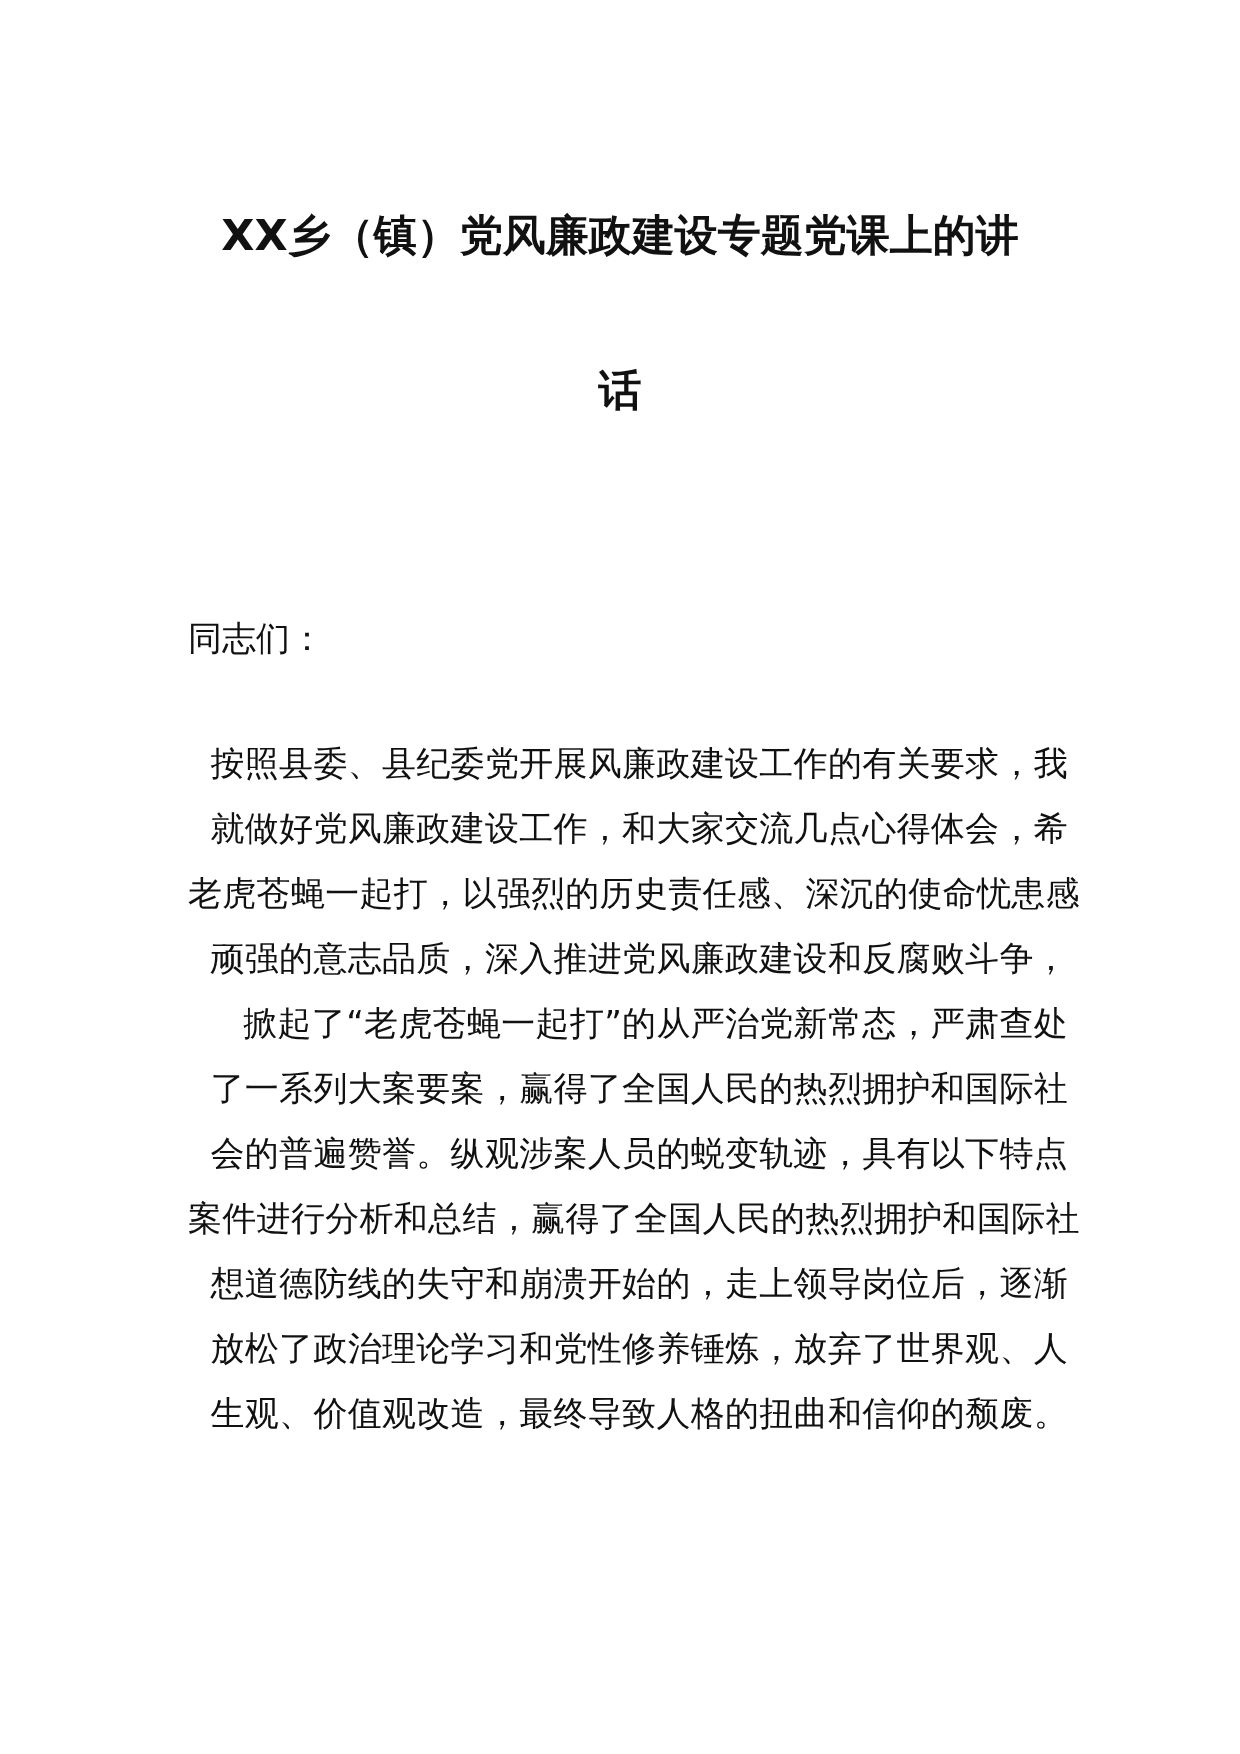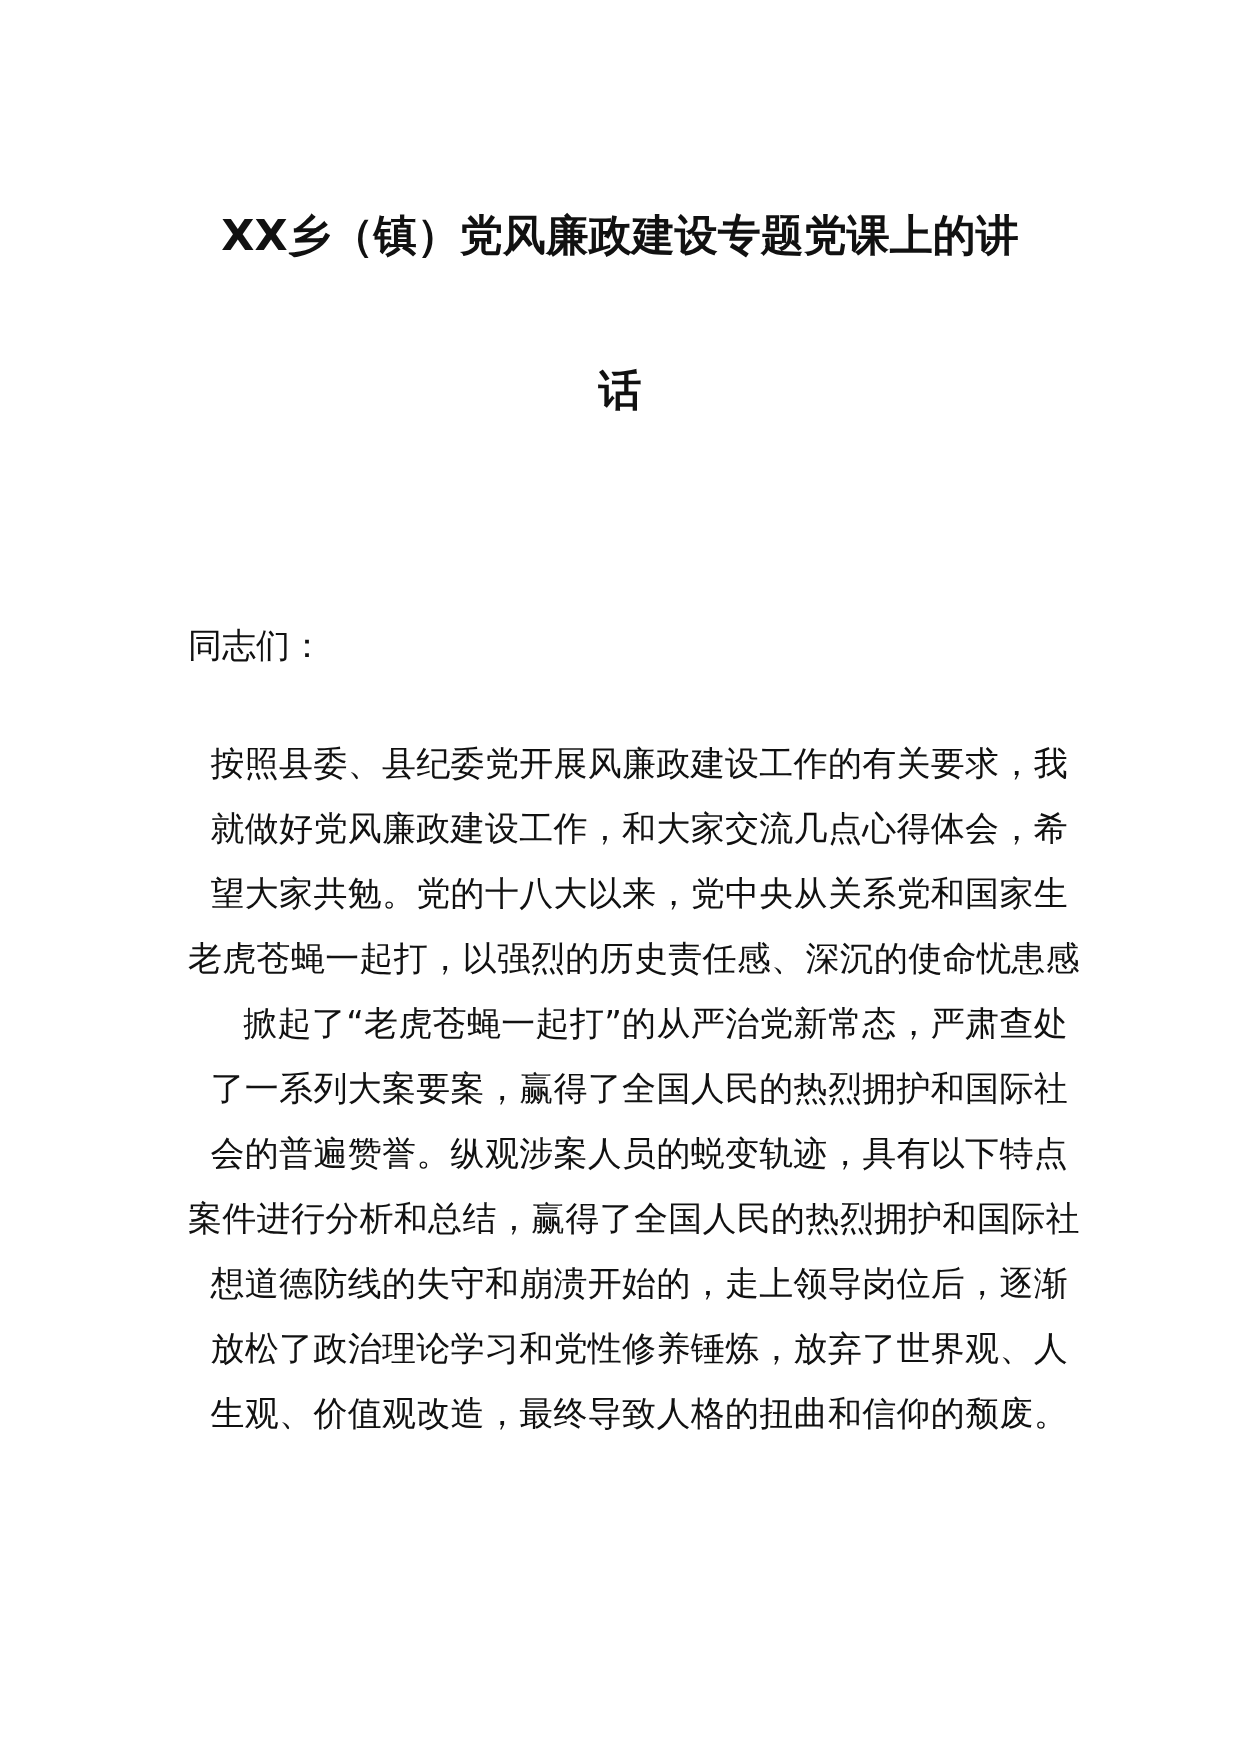--- a/index.html
+++ b/index.html
@@ -45,21 +45,20 @@
       font-weight: bold;
       line-height: 60px;
     }
     .salutation {
       position: absolute;
       left: 188px;
       top: 615px;
       font-size: 34px;
       line-height: 46px;
       white-space: nowrap;
-      margin-top: 7px;
     }
     .body-lines {
       position: absolute;
       left: 188px;
       top: 740px;
       width: 880px;
       text-align: right;
     }
     .body-line {
       display: block;
@@ -75,22 +74,22 @@
 
 <div class="page">
   <div class="title-line1">XX乡（镇）党风廉政建设专题党课上的讲</div>
   <div class="title-line2">话</div>
 
   <div class="salutation">同志们：</div>
 
   <div class="body-lines">
     <span class="body-line">按照县委、县纪委党开展风廉政建设工作的有关要求，我</span>
     <span class="body-line">就做好党风廉政建设工作，和大家交流几点心得体会，希</span>
-    <span class="body-line">望大家共勉。党的十八大以来，党中央从关系党和国家生</span>
     <span class="body-line">老虎苍蝇一起打，以强烈的历史责任感、深沉的使命忧患感</span>
+    <span class="body-line">顽强的意志品质，深入推进党风廉政建设和反腐败斗争，</span>
     <span class="body-line">掀起了“老虎苍蝇一起打”的从严治党新常态，严肃查处</span>
     <span class="body-line">了一系列大案要案，赢得了全国人民的热烈拥护和国际社</span>
     <span class="body-line">会的普遍赞誉。纵观涉案人员的蜕变轨迹，具有以下特点</span>
     <span class="body-line">案件进行分析和总结，赢得了全国人民的热烈拥护和国际社</span>
     <span class="body-line">想道德防线的失守和崩溃开始的，走上领导岗位后，逐渐</span>
     <span class="body-line">放松了政治理论学习和党性修养锤炼，放弃了世界观、人</span>
     <span class="body-line">生观、价值观改造，最终导致人格的扭曲和信仰的颓废。</span>
   </div>
 </div>
 

